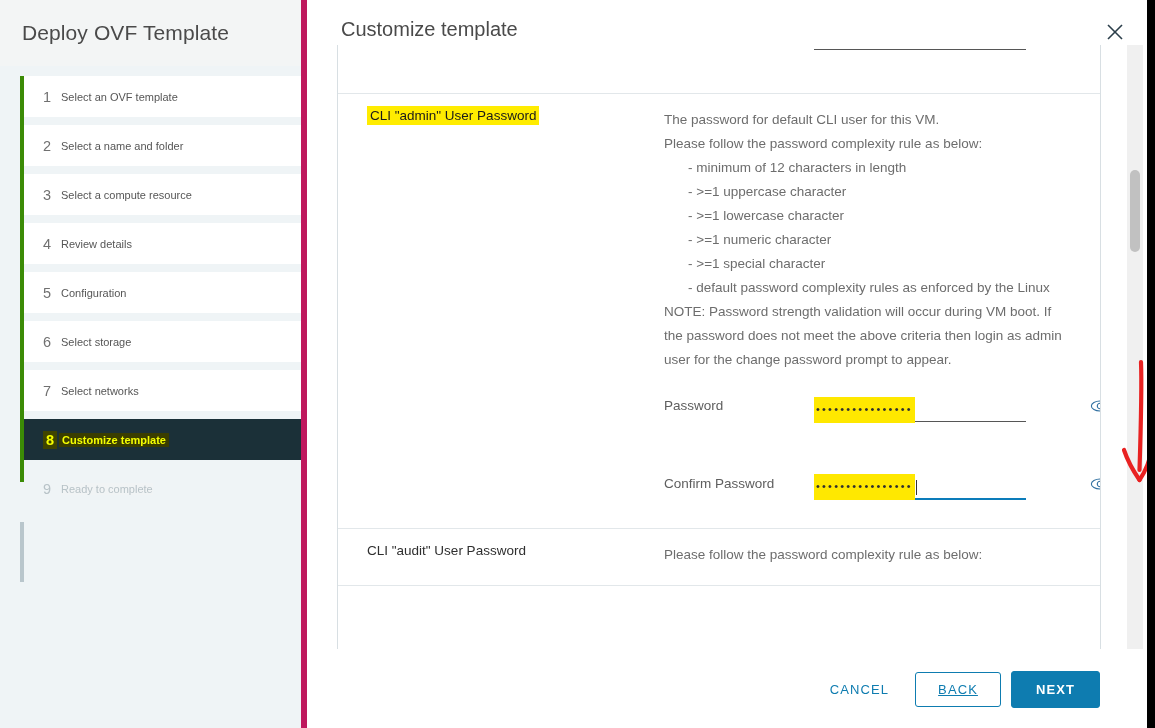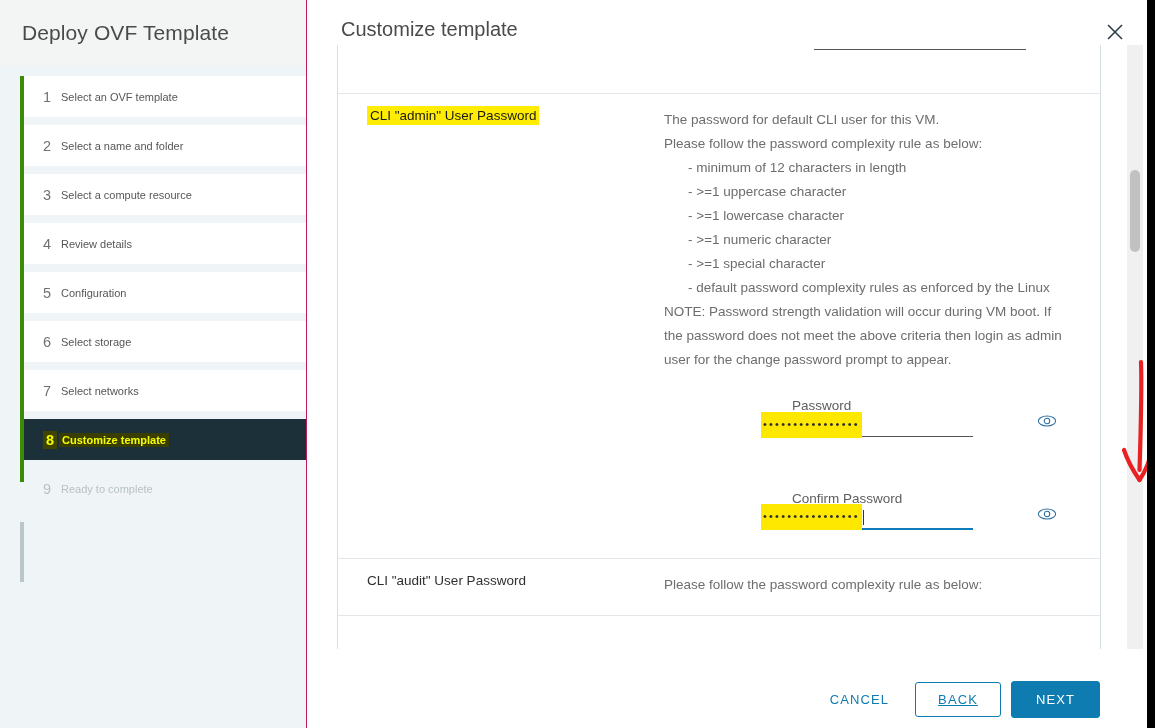--- a/index.html
+++ b/index.html
@@ -26,21 +26,21 @@
     width: 8px; height: 728px;
     background: #000000;
   }
 
   
   .sidebar {
     position: absolute;
     left: 0; top: 0;
     width: 307px; height: 728px;
     background: #eff4f6;
-    border-right: 1px solid #be185d;
+    border-right: 6px solid #be185d;
   }
   .sidebar-header {
     height: 66px;
     background: #f3f5f5;
     display: flex;
     align-items: center;
     padding-left: 22px;
   }
   .sidebar-title {
     font-size: 21px;
@@ -235,23 +235,21 @@
     cursor: pointer;
   }
   .eye svg { display: block; }
 
   .desc-line { line-height: 24px; }
   .desc-indent { padding-left: 24px; }
   .desc-note { }
 
   .field-block {
     display: flex;
-    align-items: center;
     margin-top: 26px;
-    flex-direction: column;
   }
   .field-block.second { margin-top: 54px; margin-bottom: 10px;}
 
   
   .scroll-track {
     position: absolute;
     left: 1127px;
     top: 45px;
     width: 16px;
     height: 604px;
@@ -265,21 +263,21 @@
     height: 82px;
     background: #c1c1c1;
     border-radius: 5px;
     cursor: pointer;
   }
 
   
   .footer {
     position: absolute;
     left: 0;
-    bottom: 10px;
+    bottom: 20px;
     width: 1132px;
     display: flex;
     justify-content: flex-end;
     align-items: center;
     padding-right: 32px;
     padding-left: 29px;
   }
   .btn {
     font-size: 13px;
     letter-spacing: 1.1px;
@@ -301,21 +299,21 @@
     padding: 9px 22px;
     margin-right: 10px;
     text-decoration: underline;
   }
   .btn-next {
     background: #0e7cb0;
     border: 1px solid #0e7cb0;
     color: #ffffff;
     border-radius: 3px;
     padding: 10px 24px;
-    font-weight: normal;
+    font-weight: bold;
   }
 
   
   .red-arrow {
     position: absolute;
     left: 1118px;
     top: 358px;
     width: 40px;
     height: 145px;
     pointer-events: none;

